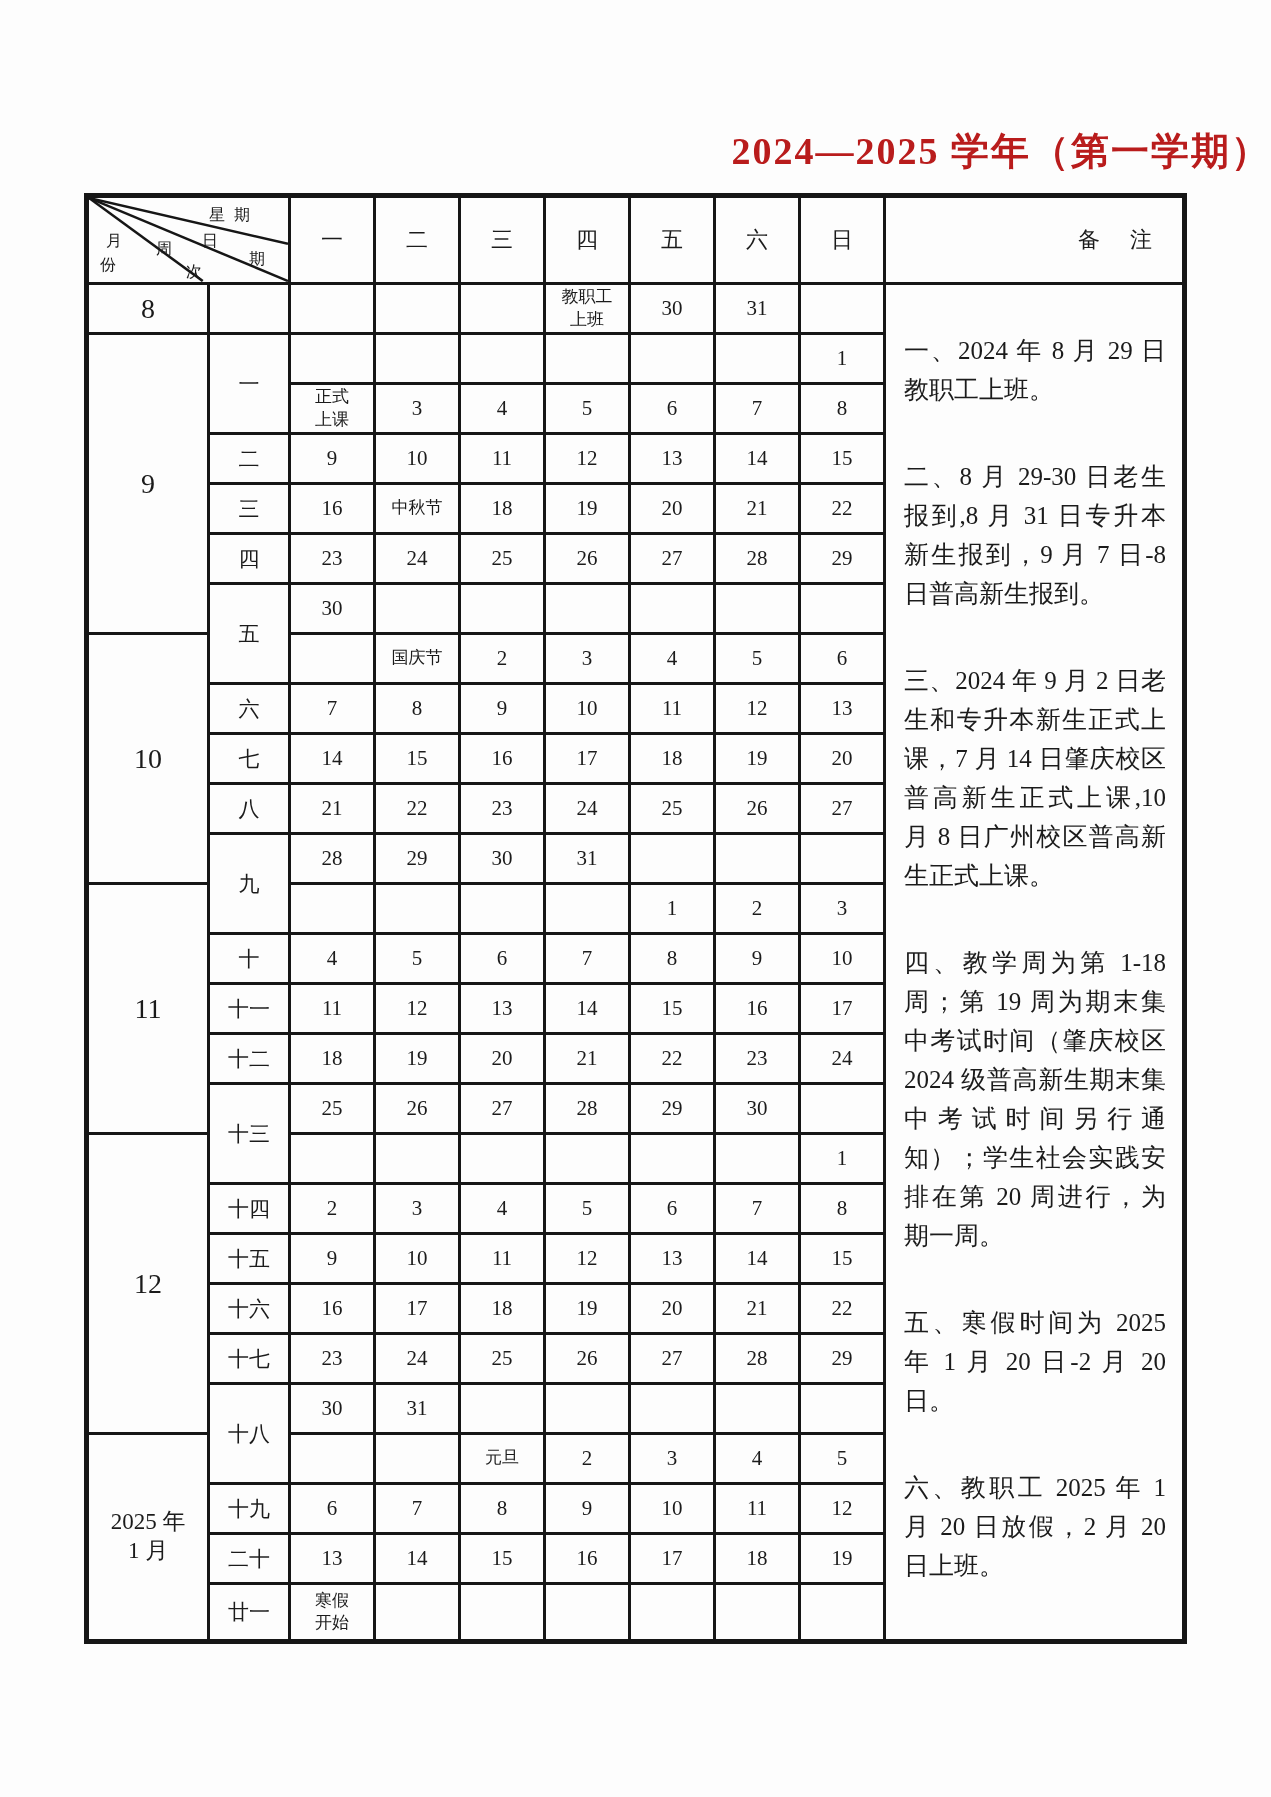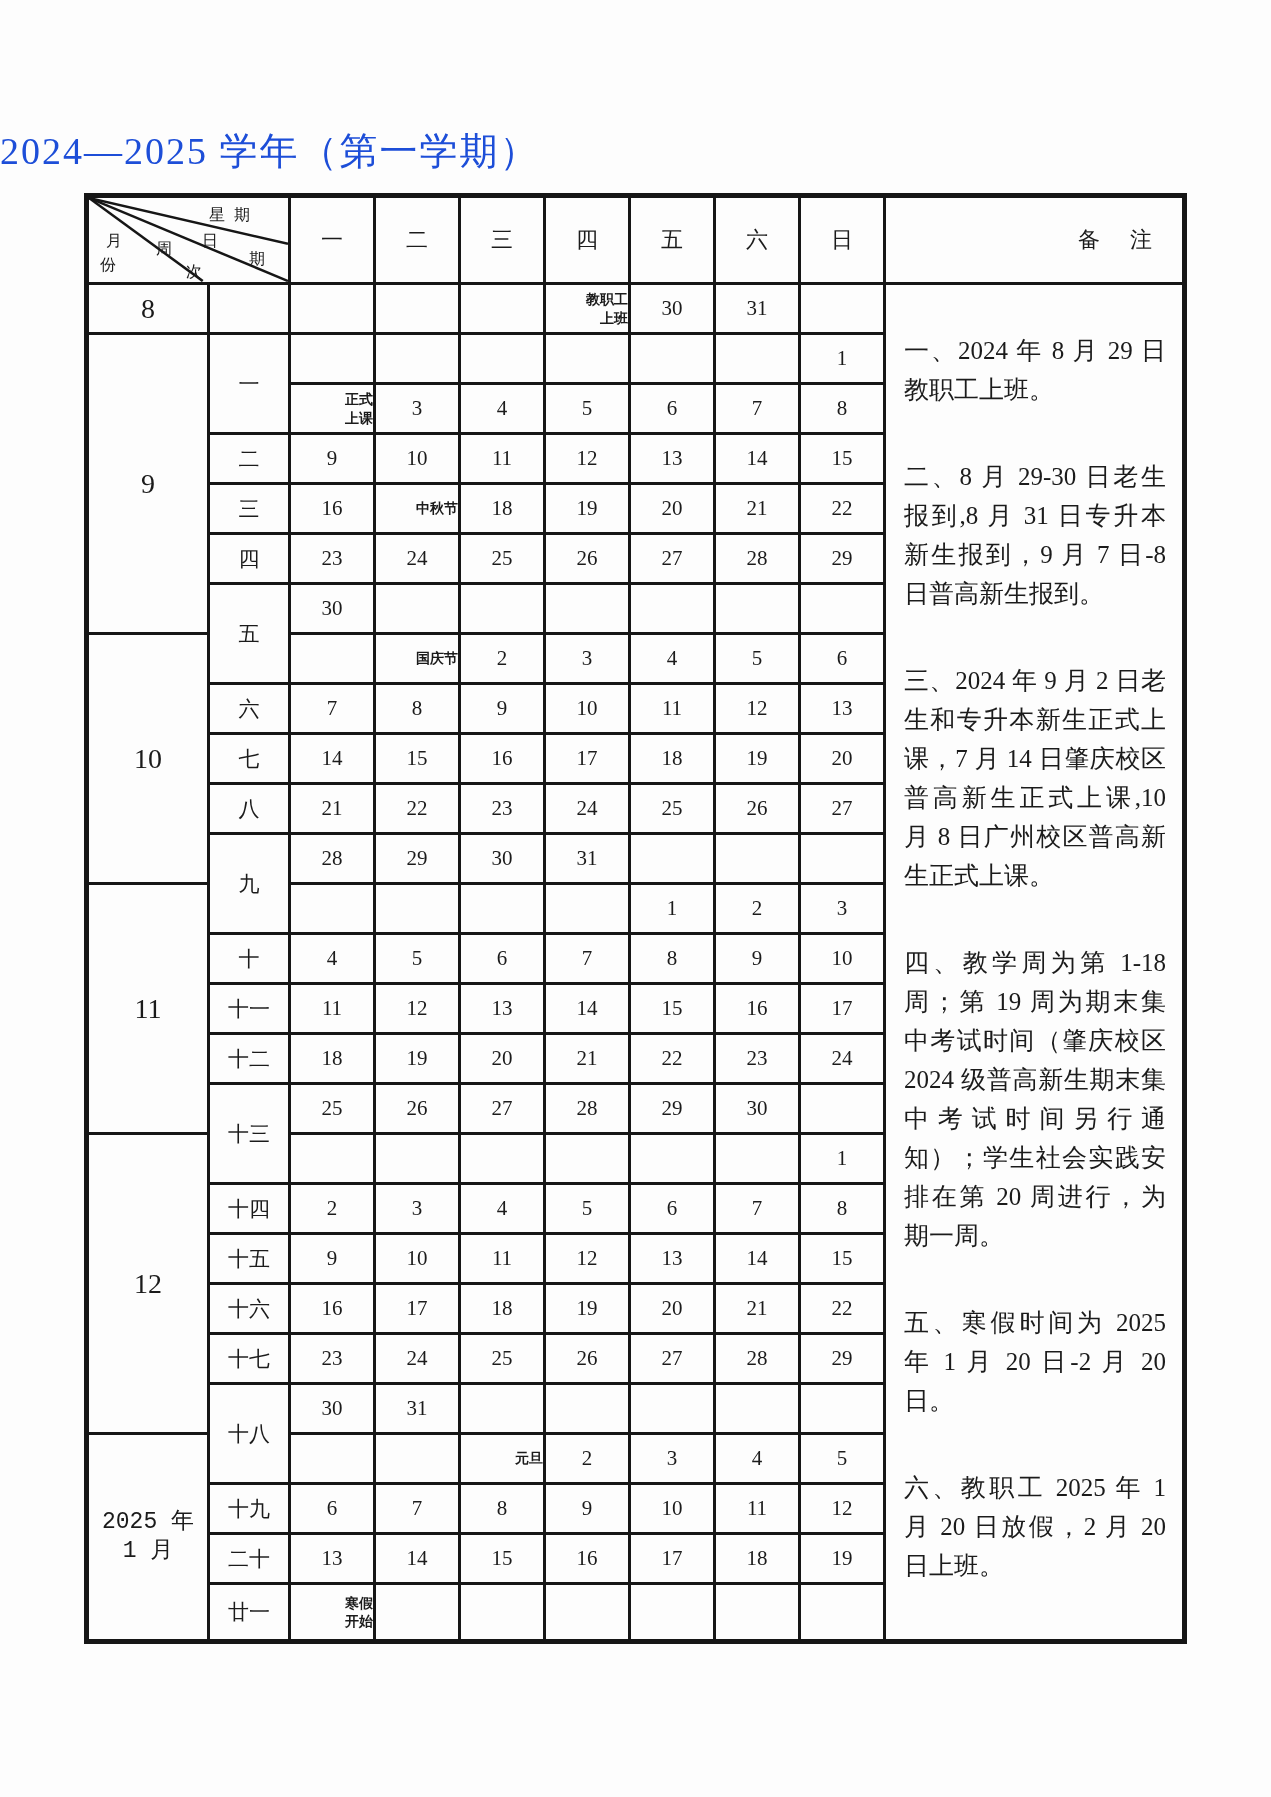--- a/index.html
+++ b/index.html
@@ -3,22 +3,22 @@
 <meta charset="utf-8">
 <style>
   * { margin:0; padding:0; box-sizing:border-box; }
   html,body { background:#e8e8e8; }
   .page {
     width:1271px; height:1797px; margin:0 auto; background:#fdfdfd;
     font-family:"Liberation Serif","DejaVu Serif",serif; color:#1b1b1b;
     overflow:hidden; position:relative;
   }
   .title {
-    padding-top:126px; text-align:left; font-size:38px; font-weight:normal;
-    letter-spacing:2px; color:#1d4ed8;
+    padding-top:126px; text-align:right; font-size:38px; font-weight:bold;
+    letter-spacing:2px; color:#b91c1c;
   }
   table.calendar {
     margin:16px auto 0 auto; border-collapse:collapse; table-layout:fixed;
     width:1098px; border:5px solid #161616;
   }
   th,td {
     border:3px solid #161616; text-align:center; vertical-align:middle;
     overflow:hidden;
   }
   thead tr { height:88px; }
@@ -31,27 +31,26 @@
   .lbl-weekday { left:120px; top:10px; letter-spacing:9px; }
   .lbl-date-1 { left:113px; top:36px; }
   .lbl-date-2 { left:160px; top:54px; }
   .lbl-week-1 { left:67px; top:44px; }
   .lbl-week-2 { left:97px; top:67px; }
   .lbl-month-1 { left:17px; top:36px; }
   .lbl-month-2 { left:11px; top:60px; }
   .weekday-th { font-size:22px; }
   .remarks-th { font-size:22px; letter-spacing:30px; padding-left:30px;text-align:right; }
   .month-cell { font-size:28px; line-height:1.25; white-space:pre-line; }
-  .month-cell.small { font-size:23px;font-family:Liberation Mono, monospace; }
+  .month-cell.small { font-size:23px; }
   .week-cell { font-size:21px; }
   td.day { font-size:21px; }
   td.event {
-    font-size:14px; font-weight:bold; line-height:1.3; white-space:pre-line;
+    font-size:17px; font-weight:normal; line-height:1.3; white-space:pre-line;
     font-family:"Liberation Sans","DejaVu Sans",sans-serif;
-    text-align:right;
   }
   .remarks-cell {
     vertical-align:top; text-align:left; padding:46px 16px 0 18px;
     font-size:25px; line-height:1.56;
   }
   .note { margin-bottom:48px; text-align:justify; }
 </style>
 </head>
 <body>
 

